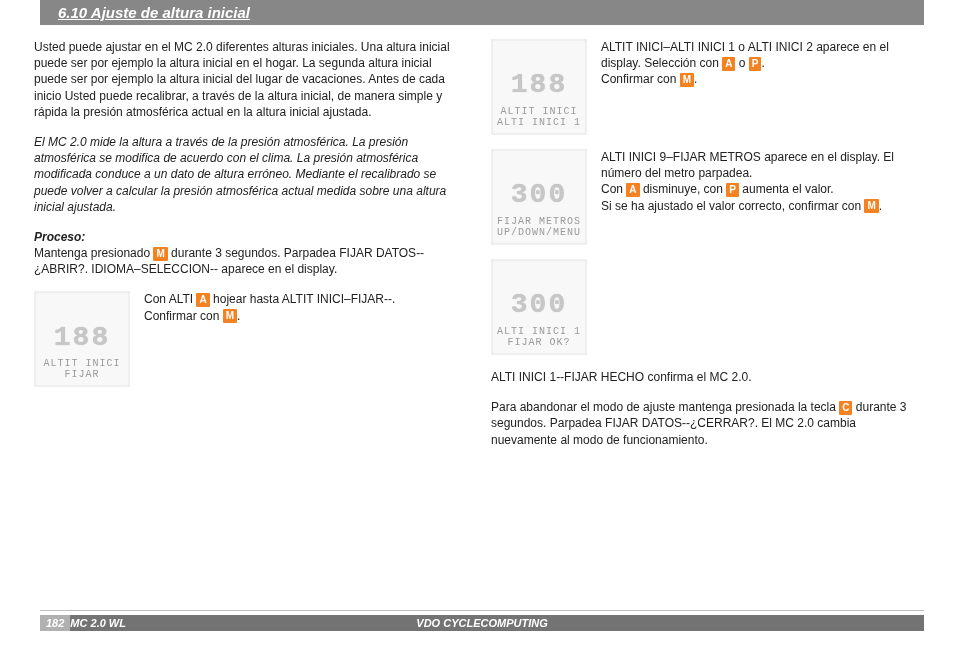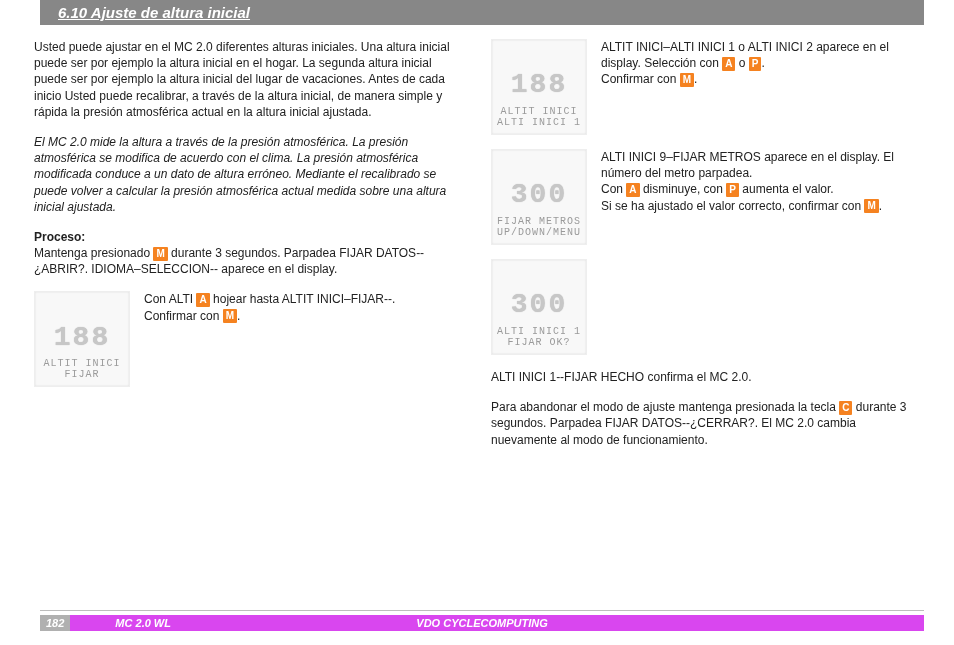--- a/index.html
+++ b/index.html
@@ -23,21 +23,21 @@
     font-size: 15px; padding: 4px 0 4px 18px; margin-left: 40px; margin-right: 30px; text-decoration: underline;
   }
   .content {
     display: grid; grid-template-columns: 1fr 1fr; gap: 24px;
     margin: 14px 30px 0 34px;
     font-size: 12px; line-height: 1.35;
   }
   .col { display: flex; flex-direction: column; }
   .para { margin-bottom: 14px; }
   .italic { font-style: italic; }
-  .label-strong { font-weight: bold; }
+  .label-strong { font-weight: bold; font-style: italic; }
   .row { display: flex; gap: 14px; margin-bottom: 14px; align-items: flex-start; }
   .row-text { flex: 1; }
 
   
   .lcd {
     width: 96px; height: 96px; background: #f8f8f8; border: 1px solid #eee;
     box-shadow: 0 0 2px rgba(0,0,0,0.12) inset; position: relative; flex-shrink: 0;
     overflow: hidden; display:flex; flex-direction:column; justify-content:flex-end;
     align-items:center; padding-bottom:6px;
   }
@@ -51,22 +51,22 @@
   }
 
   .kbd {
     display: inline-block; background: #f58220; color: #fff; font-weight: bold;
     font-size: 10px; line-height: 1; padding: 2px 3px; border-radius: 1px;
     vertical-align: middle;
   }
 
   .footer-bar {
     position: absolute; left: 40px; right: 30px; bottom: 14px;
-    background: #d946ef; color: #fff; font-weight: bold; font-style: italic;
-    font-size: 11px; display: flex; align-items: center; height: 16px; gap: 45px;
+    background: #737373; color: #fff; font-weight: bold; font-style: italic;
+    font-size: 11px; display: flex; align-items: center; height: 16px;
   }
   .page-num {
     background: #b0b0b0; padding: 0 6px; height: 100%; display:flex; align-items:center;
   }
   .model { padding-left: 0; }
   .brand { position:absolute; left:50%; transform:translateX(-50%); }
 
   .hairline {
     position:absolute; left:40px; right:30px; bottom:34px; height:1px; background:#bdbdbd;
   }

